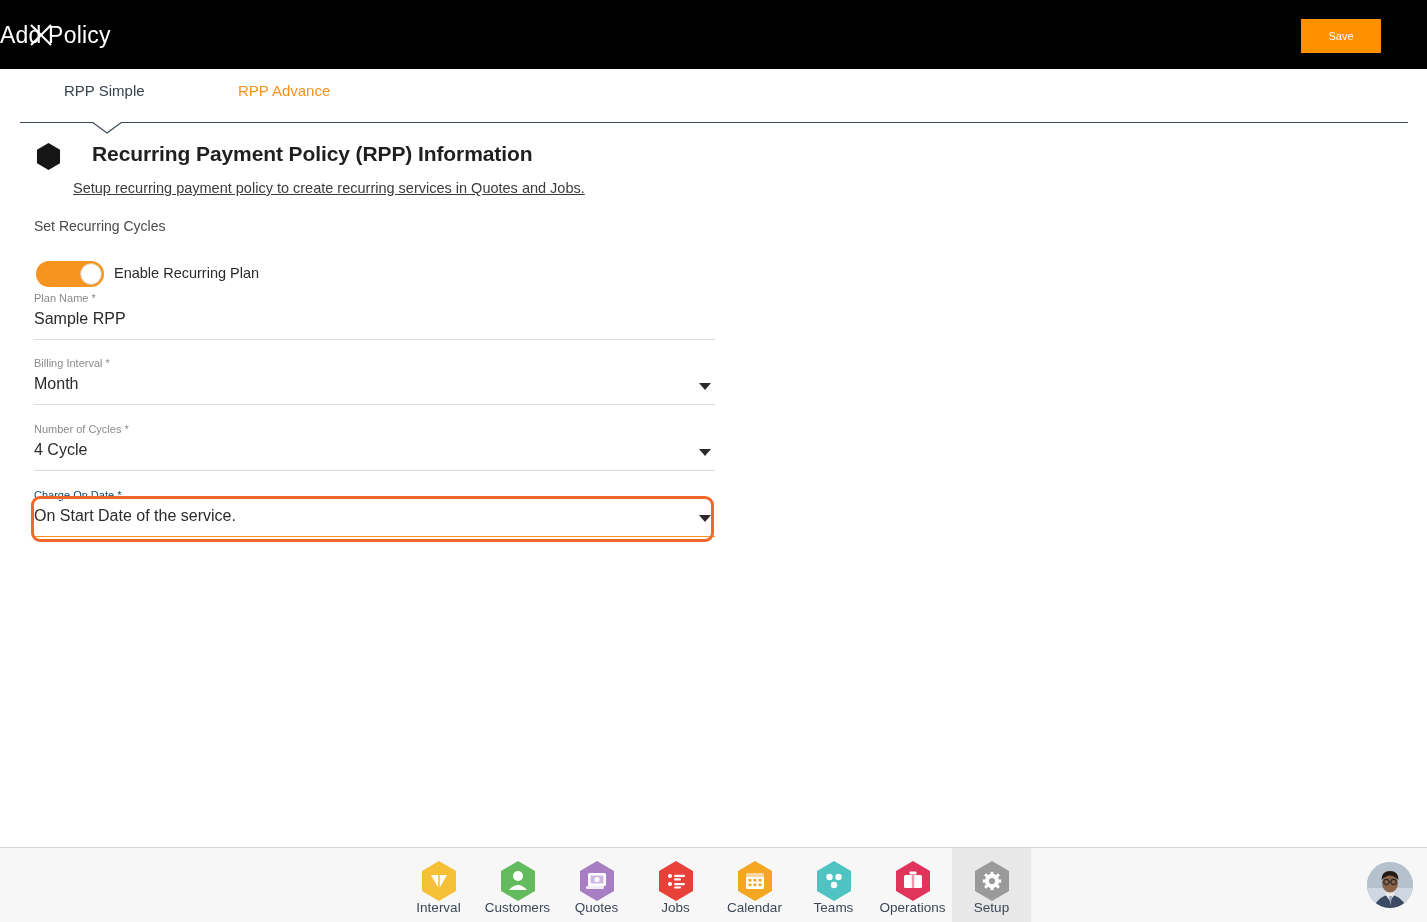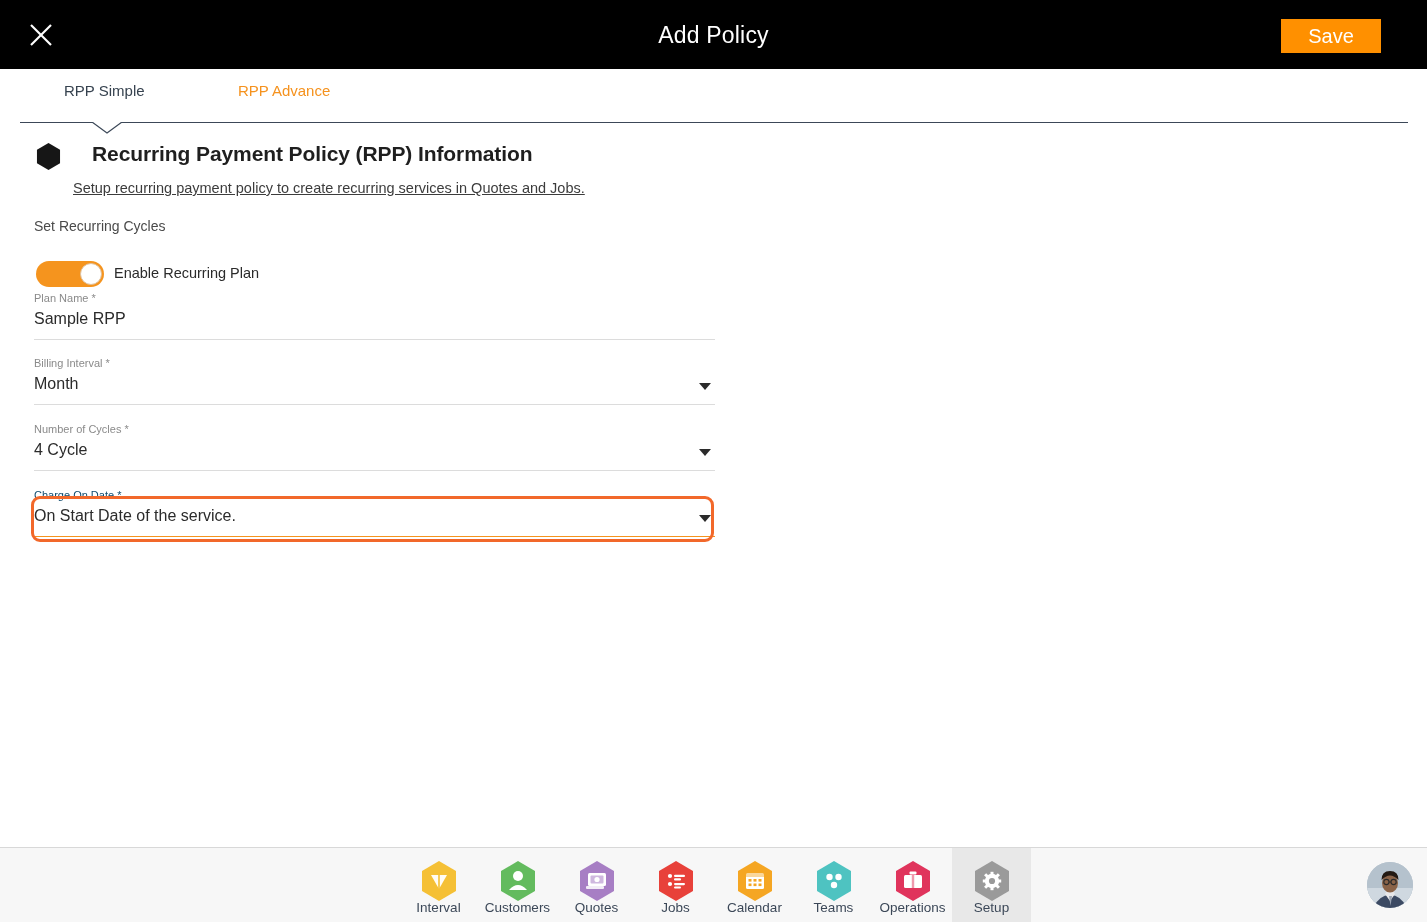--- a/index.html
+++ b/index.html
@@ -17,29 +17,29 @@
     position:absolute; top:0; left:0; width:1427px; height:71px;
     background:#000000;
   }
   .close-btn {
     position:absolute; left:26px; top:20px;
     width:30px; height:30px; cursor:pointer;
   }
   .close-btn svg { display:block; }
   .topbar-title {
     position:absolute; left:0; top:0; width:1427px; height:71px;
-    line-height:71px; text-align:center;
+    line-height:71px; 
     color:#ffffff; font-size:23px; font-weight:400;
     letter-spacing:0.2px;
   }
   .save-btn {
     position:absolute; right:46px; top:19px;
-    width:100px; height:34px;
+    width:80px; height:34px;
     background:#ff9000; color:#ffffff;
-    font-size:20px; border:none; cursor:pointer;
+    font-size:11px; border:none; cursor:pointer;
     font-family:"Liberation Sans", sans-serif;
   }
 
   
   .tabs {
     position:absolute; top:69px; left:0; width:1427px; height:52px;
     background:#ffffff;
   }
   .tab {
     position:absolute; top:13px;

